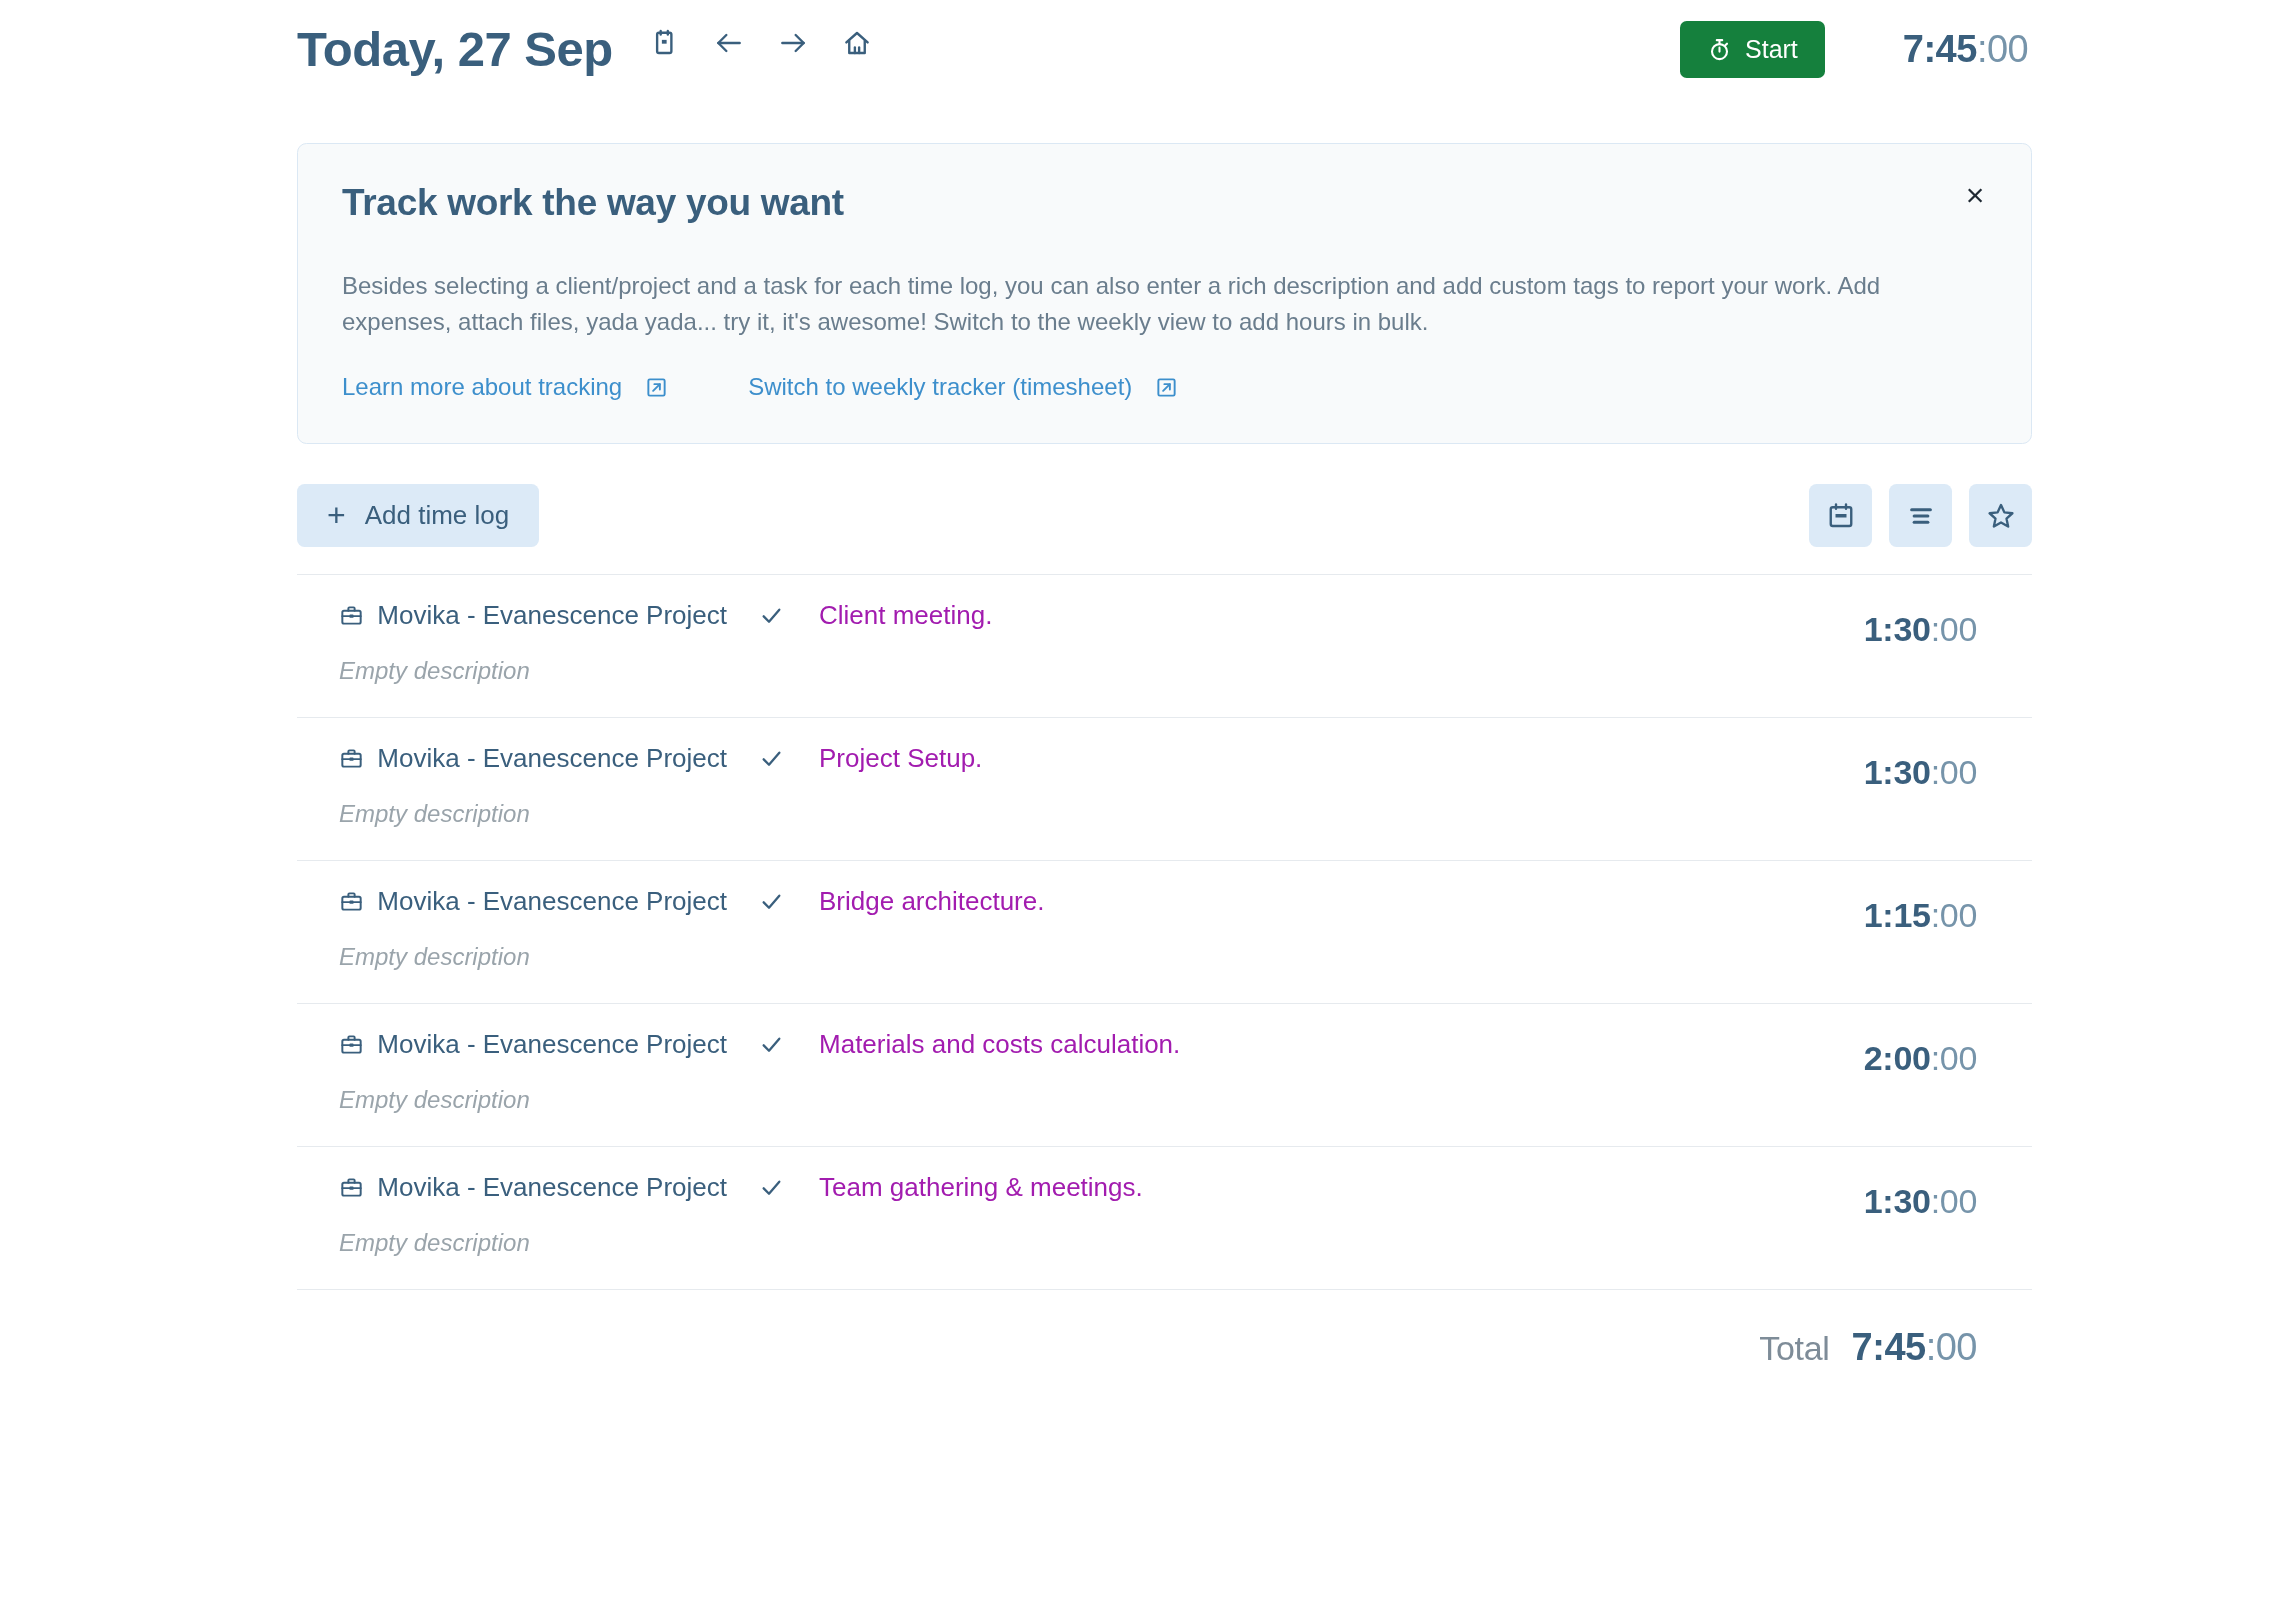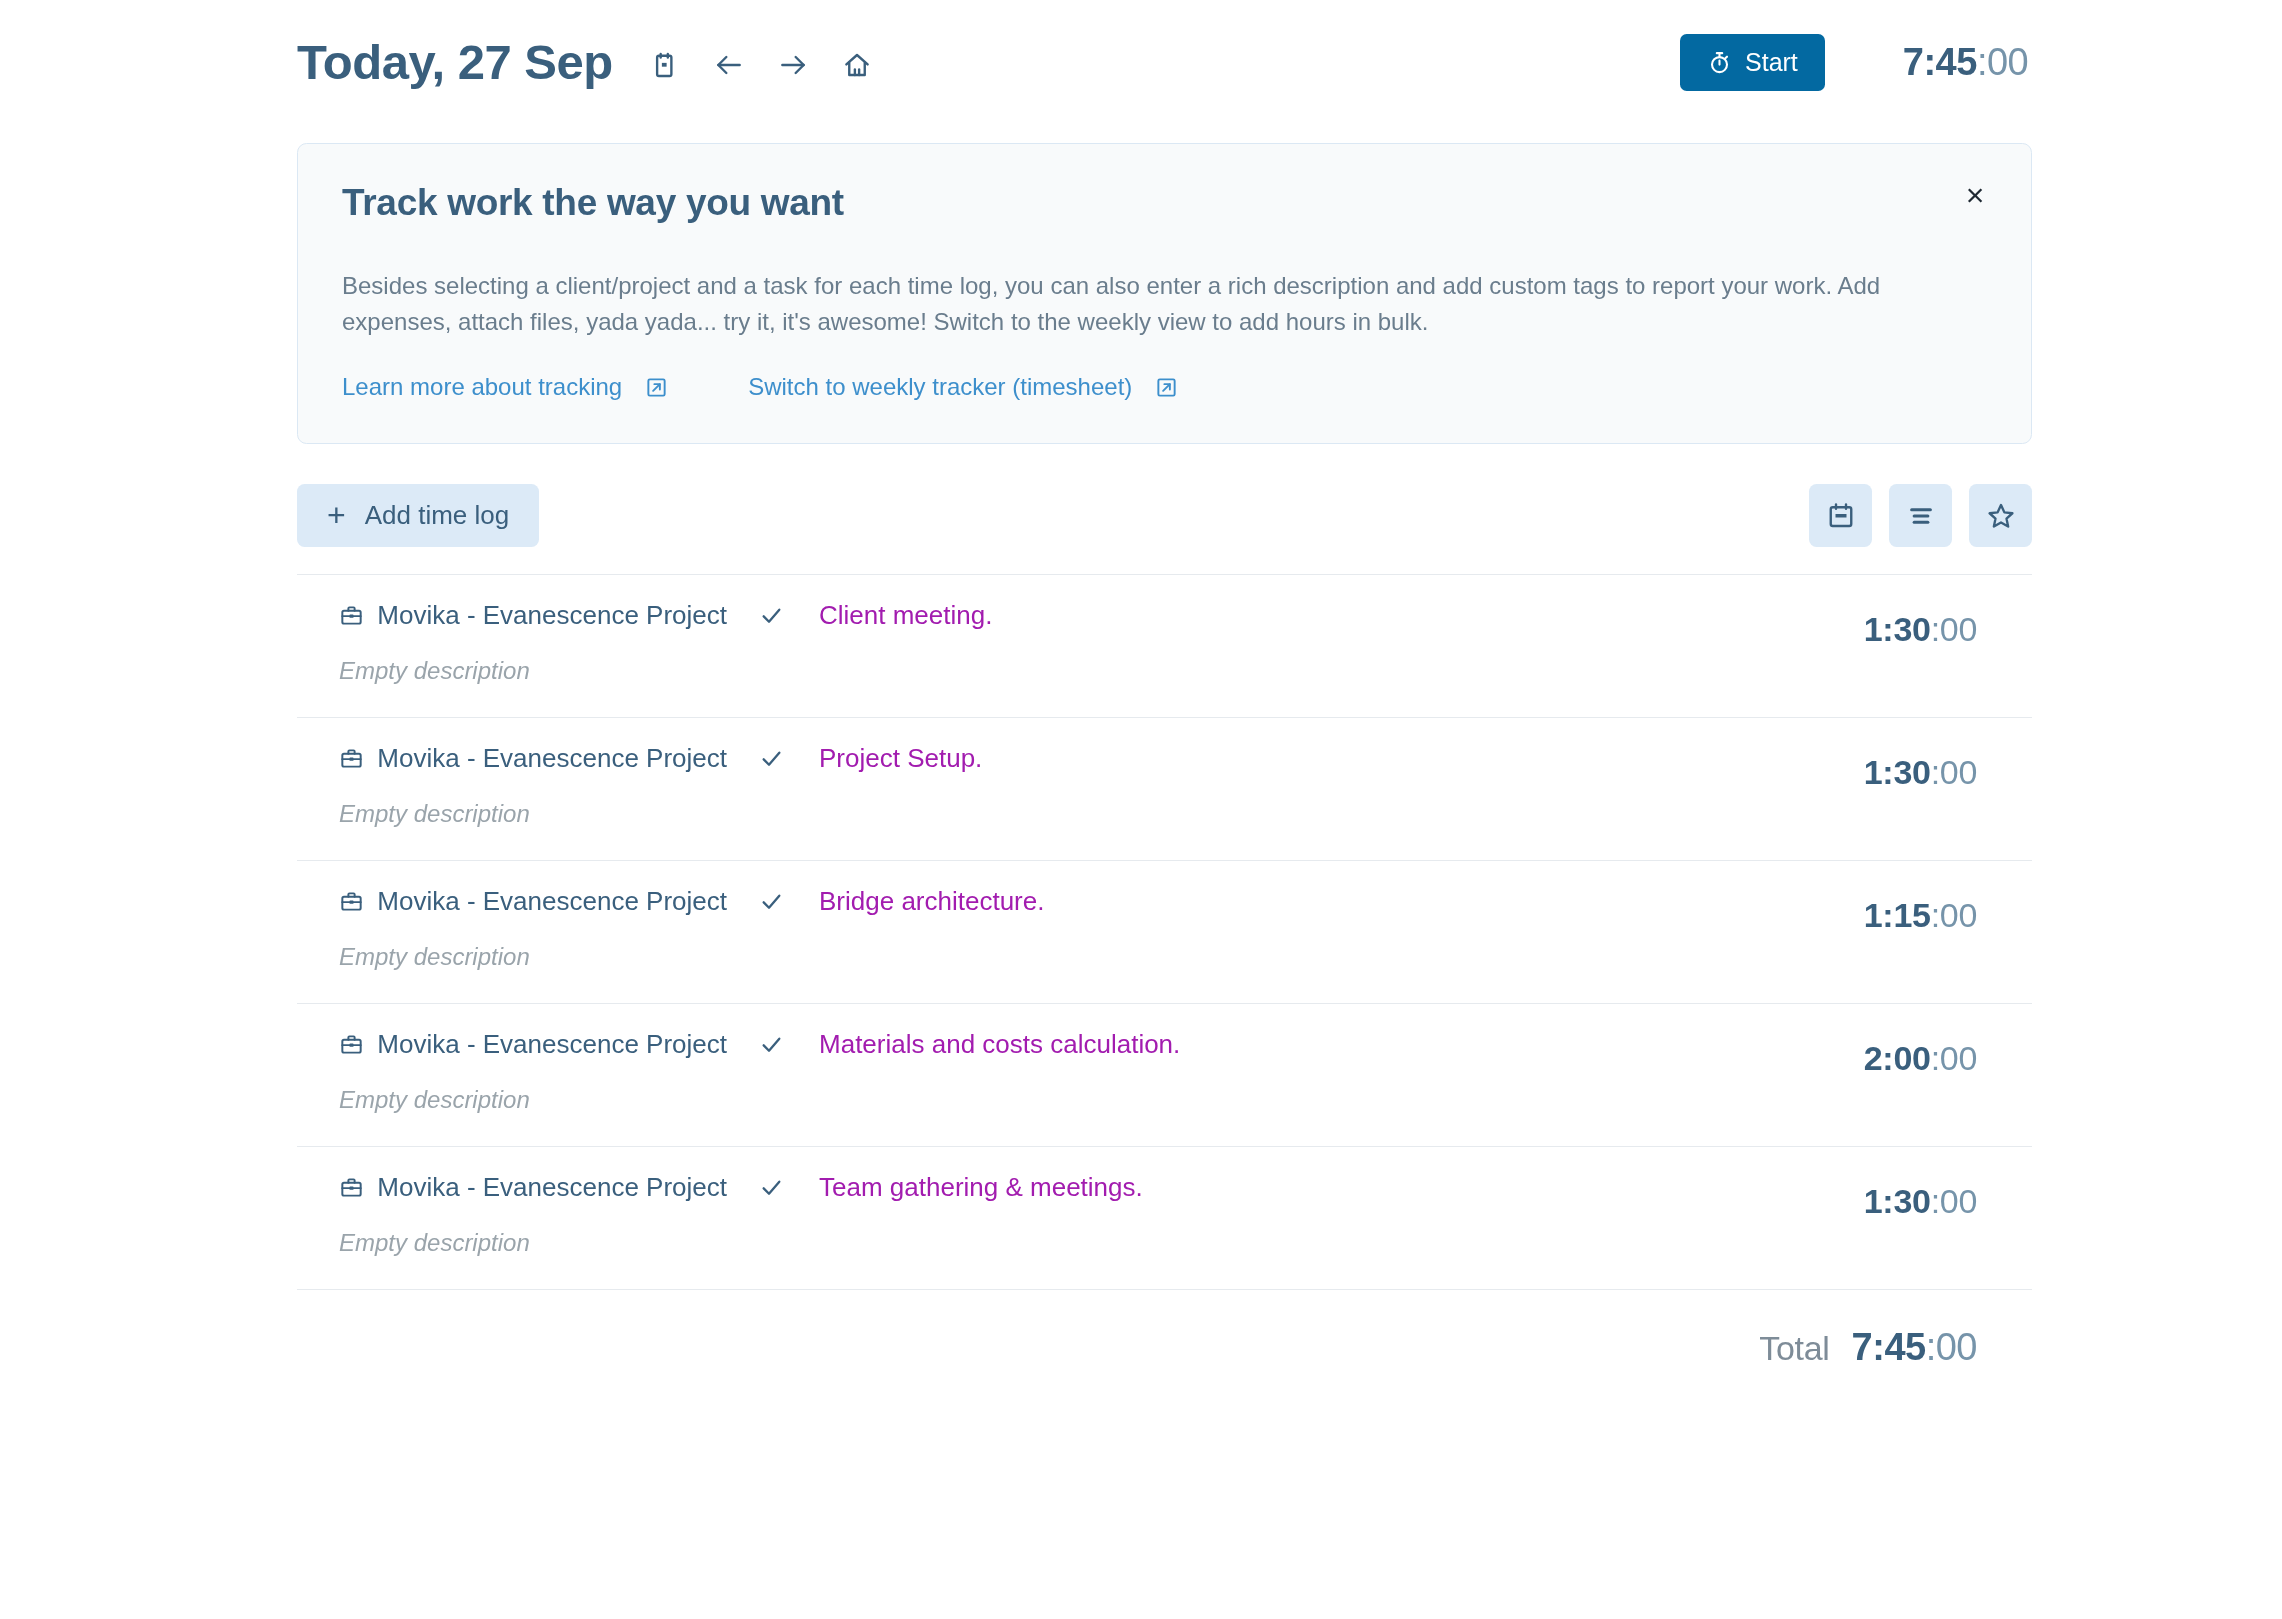--- a/index.html
+++ b/index.html
@@ -22,22 +22,23 @@
   .content {
     position: absolute;
     left: 297px;
     top: 0;
     width: 1735px;
   }
 
   
   .header {
     display: flex;
-    align-items: center;
+    align-items: flex-start;
     height: 124px;
+    padding-top: 21px;
   }
 
   .page-title {
     font-size: 49px;
     font-weight: 700;
     color: #3a5f7d;
     letter-spacing: -0.5px;
     white-space: nowrap;
   }
 
@@ -65,21 +66,21 @@
     display: flex;
     align-items: center;
     gap: 78px;
     padding-right: 3.8px;
   }
 
   .start-btn {
     display: inline-flex;
     align-items: center;
     gap: 13.3px;
-    background: #0369a1;
+    background: #15803d;
     color: #ffffff;
     border: none;
     border-radius: 6.7px;
     height: 57px;
     padding: 0 27px;
     font-size: 25px;
     font-family: "Liberation Sans", sans-serif;
     cursor: pointer;
     white-space: nowrap;
   }

